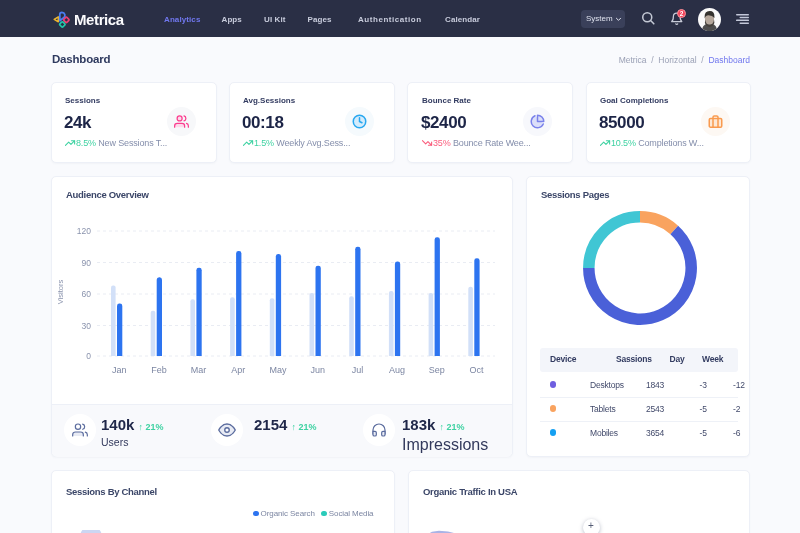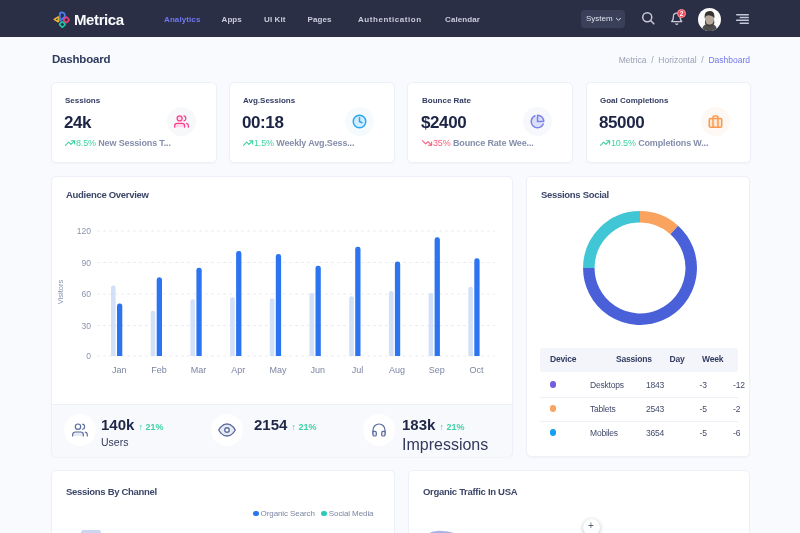--- a/index.html
+++ b/index.html
@@ -2,21 +2,21 @@
 <html><head>
 <meta charset="utf-8">
 <style>
   * { margin:0; padding:0; box-sizing:border-box; }
   html,body { width:800px; height:533px; overflow:hidden; }
   body { font-family:"Liberation Sans", sans-serif; background:#f9fafd; position:relative; }
   #stage { position:absolute; top:0; left:0; width:800px; height:533px; }
   .abs { position:absolute; }
   .card { position:absolute; background:#fff; border:1px solid #edf0f7; border-radius:5px; box-shadow:0 1px 2px rgba(120,130,160,0.06); }
   .ctitle { font-size:9.5px; font-weight:bold; color:#3b4668; letter-spacing:-0.3px; }
-  .muted { color:#848eab;font-weight:bold; }
+  .muted { color:#848eab; }
   .teal { color:#3ed2a2; }
   .red  { color:#fa5c7c; }
   .menu { top:14.5px; font-size:8px; font-weight:bold; color:#c8ccdc; letter-spacing:0.1px; }
   .cardlabel { font-size:8px; font-weight:bold; color:#333c61; }
   .bignum { font-size:17px; font-weight:bold; color:#1d2547; letter-spacing:-0.4px; }
   .line3 { font-size:9px; letter-spacing:-0.15px; }
   .th { font-size:8.5px; font-weight:bold; color:#333c61; letter-spacing:-0.2px; }
   .td { font-size:8.5px; color:#424a6b; letter-spacing:-0.2px;padding-left:30px; }
 </style>
 </head>
@@ -218,21 +218,21 @@
 
   <div class="abs" style="left:362.5px;top:414px;width:32px;height:32px;border-radius:50%;background:#fff;"></div>
   <svg class="abs" style="left:371px;top:422px;" width="16" height="16" viewBox="0 0 24 24" fill="none" stroke="#5b6c9e" stroke-width="1.8" stroke-linecap="round" stroke-linejoin="round">
     <path d="M3 18v-6a9 9 0 0 1 18 0v6"></path>
     <path d="M21 19a2 2 0 0 1-2 2h-1a2 2 0 0 1-2-2v-3a2 2 0 0 1 2-2h3zM3 19a2 2 0 0 0 2 2h1a2 2 0 0 0 2-2v-3a2 2 0 0 0-2-2H3z" fill="#e8ebf4"></path>
   </svg>
   <div class="abs" style="left:402px;top:416px;font-size:15px;font-weight:bold;color:#1f2749;">183k <span style="font-size:9px;font-weight:bold;color:#3ed2a2;">↑ 21%</span></div>
   <div class="abs" style="left:402px;top:435.5px;font-size:16px;color:#32395c;">Impressions</div>
 
   <div class="card" style="left:526px;top:176px;width:224px;height:281px;"></div>
-  <div class="abs ctitle" style="left:541px;top:189px;">Sessions Social</div>
+  <div class="abs ctitle" style="left:541px;top:189px;">Sessions Pages</div>
 
   <svg class="abs" style="left:583px;top:211px;" width="114" height="114" viewBox="0 0 114 114">
     <g transform="translate(57,57)" fill="none" stroke-width="11.5">
 
       <path d="M 0 -51.2 A 51.2 51.2 0 0 1 34.26 -38.05" stroke="#f9a35f"></path>
 
       <path d="M 34.26 -38.05 A 51.2 51.2 0 1 1 -51.2 0" stroke="#4a60d8"></path>
 
       <path d="M -51.2 0 A 51.2 51.2 0 0 1 0 -51.2" stroke="#40c6d4"></path>
     </g>

